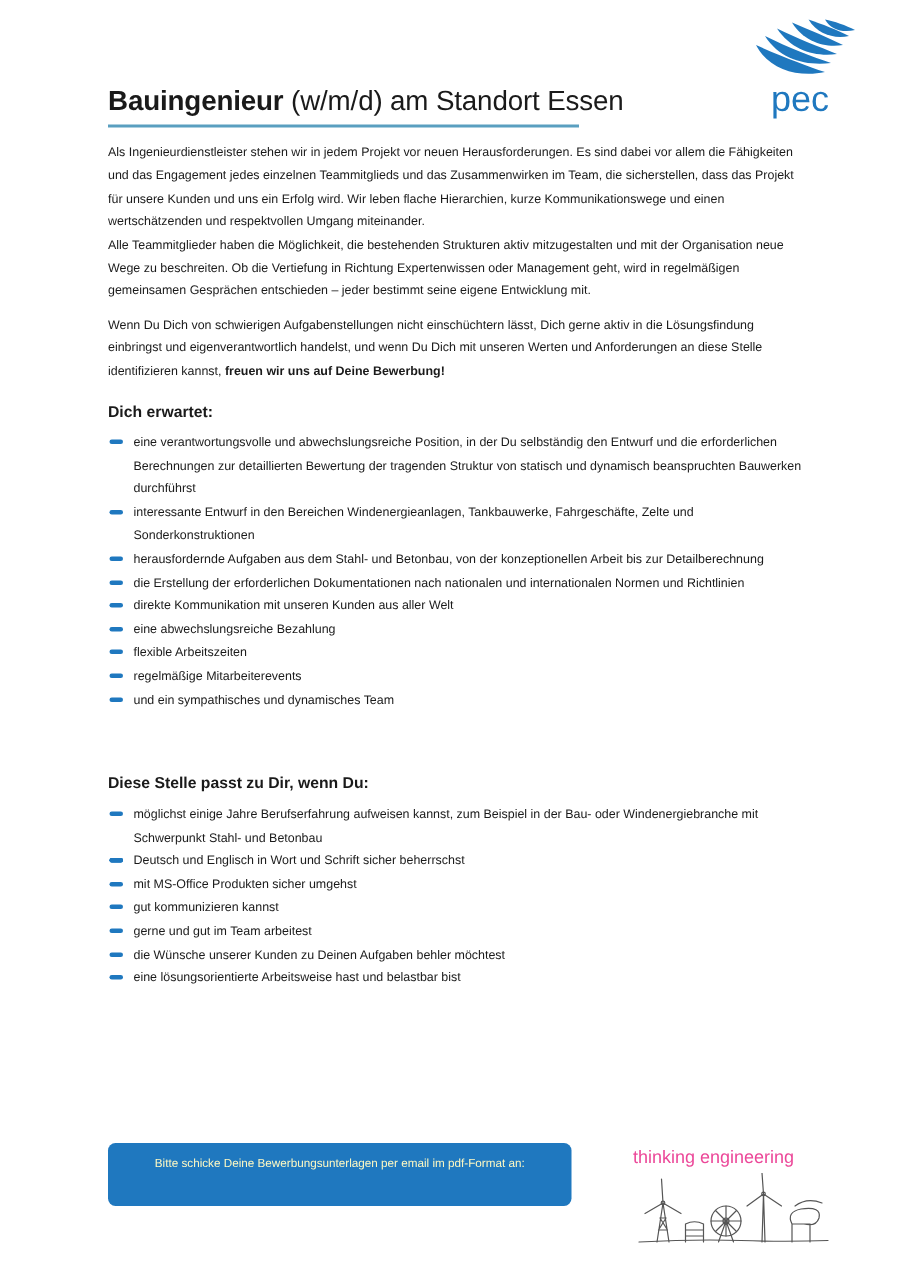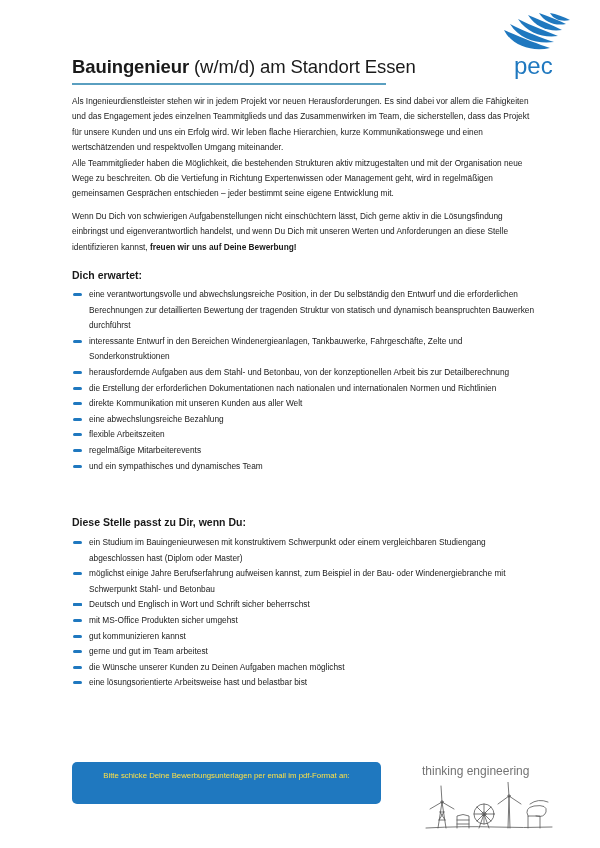--- a/index.html
+++ b/index.html
@@ -28,26 +28,26 @@
     ul.bullets li { position: relative; padding-left: 17px; }
     ul.bullets li .dash {
       position: absolute; left: 1px; top: 6px; width: 9px; height: 3px;
       background: #1f78bf; border-radius: 1.5px;
     }
     .list-expect { top: 287px; }
     .list-fit { top: 535px; }
 
     .cta {
       position: absolute; left: 72px; top: 762px; width: 309px; height: 42px;
-      background: #1f78bf; border-radius: 5px; color: #fde047; text-align: center;
+      background: #1f78bf; border-radius: 5px; color: #fef9c3; text-align: center;
     }
     .cta .line1 { font-size: 7.8px; margin-top: 8px; line-height: 11px; }
     .cta .line2 { font-size: 10px; font-weight: bold; margin-top: 3px; line-height: 13px; letter-spacing: 0.2px; }
 
-    .tagline { position: absolute; left: 422px; top: 764px; font-size: 12px; color: #737373; white-space: nowrap; }
+    .tagline { position: absolute; left: 422px; top: 764px; font-size: 12px; color: #ec4899; white-space: nowrap; }
     .skyline { position: absolute; left: 424px; top: 782px; width: 130px; height: 48px; }
   </style>
 </head>
 <body>
 
 <div class="logo">
   <svg width="86" height="68" viewBox="0 0 86 68">
     <g fill="#1f78bf">
       <path d="M6 18 C14 34 34 40 52 36 C40 32 24 26 6 18 Z"></path>
       <path d="M12 12 C22 28 40 32 56 30 C44 26 28 20 12 12 Z"></path>
@@ -79,29 +79,28 @@
   <li><span class="dash"></span><span>die Erstellung der erforderlichen Dokumentationen nach nationalen und internationalen Normen und Richtlinien</span></li>
   <li><span class="dash"></span><span>direkte Kommunikation mit unseren Kunden aus aller Welt</span></li>
   <li><span class="dash"></span><span>eine abwechslungsreiche Bezahlung</span></li>
   <li><span class="dash"></span><span>flexible Arbeitszeiten</span></li>
   <li><span class="dash"></span><span>regelmäßige Mitarbeiterevents</span></li>
   <li><span class="dash"></span><span>und ein sympathisches und dynamisches Team</span></li>
 </ul>
 
 <div class="h2 h-fit">Diese Stelle passt zu Dir, wenn Du:</div>
 <ul class="bullets list-fit">
-  <li><span class="dash"></span><span>ein Studium im Bauingenieurwesen mit konstruktivem Schwerpunkt oder einem vergleichbaren Studiengang abgeschlossen hast (Diplom oder Master)</span></li>
   <li><span class="dash"></span><span>möglichst einige Jahre Berufserfahrung aufweisen kannst, zum Beispiel in der Bau- oder Windenergiebranche mit Schwerpunkt Stahl- und Betonbau</span></li>
   <li><span class="dash"></span></li>
   <li><span class="dash"></span></li>
   <li><span class="dash"></span><span>Deutsch und Englisch in Wort und Schrift sicher beherrschst</span></li>
   <li><span class="dash"></span><span>mit MS-Office Produkten sicher umgehst</span></li>
   <li><span class="dash"></span><span>gut kommunizieren kannst</span></li>
   <li><span class="dash"></span><span>gerne und gut im Team arbeitest</span></li>
-  <li><span class="dash"></span><span>die Wünsche unserer Kunden zu Deinen Aufgaben machen möglichst</span></li>
+  <li><span class="dash"></span><span>die Wünsche unserer Kunden zu Deinen Aufgaben behler möchtest</span></li>
   <li><span class="dash"></span><span>eine lösungsorientierte Arbeitsweise hast und belastbar bist</span></li>
 </ul>
 
 <div class="cta">
   <div class="line1">Bitte schicke Deine Bewerbungsunterlagen per email im pdf-Format an:</div>
 </div>
 
 <div class="tagline">thinking engineering</div>
 <svg class="skyline" viewBox="0 0 130 48">
   <g fill="none" stroke="#555" stroke-width="0.8" stroke-linecap="round">

